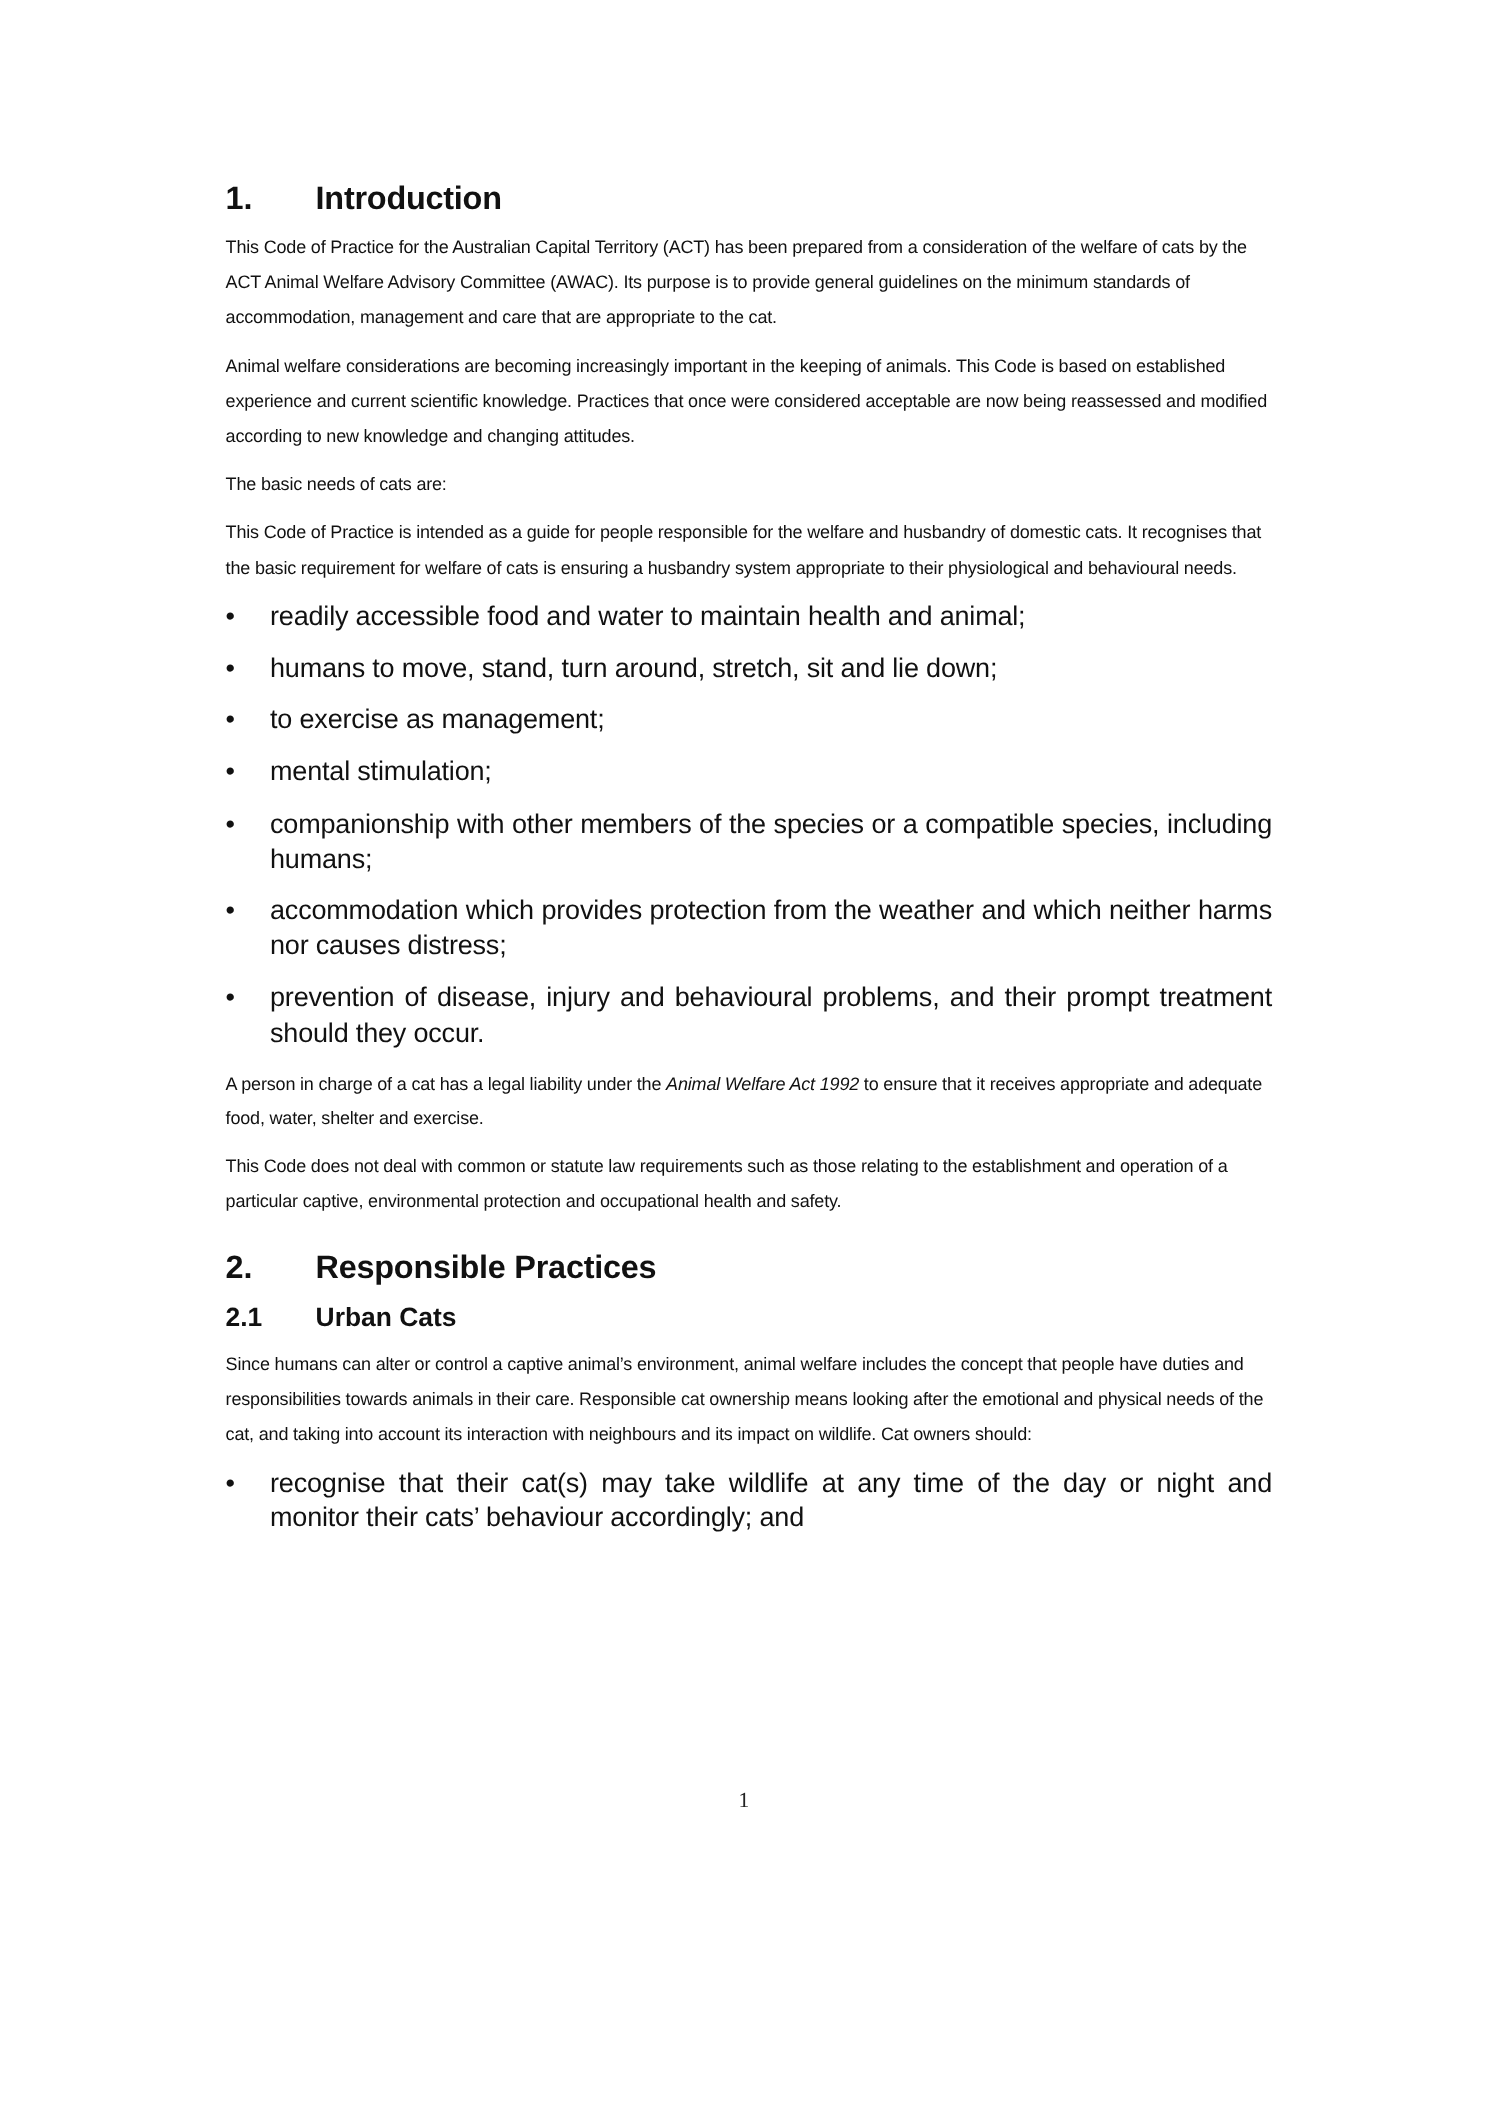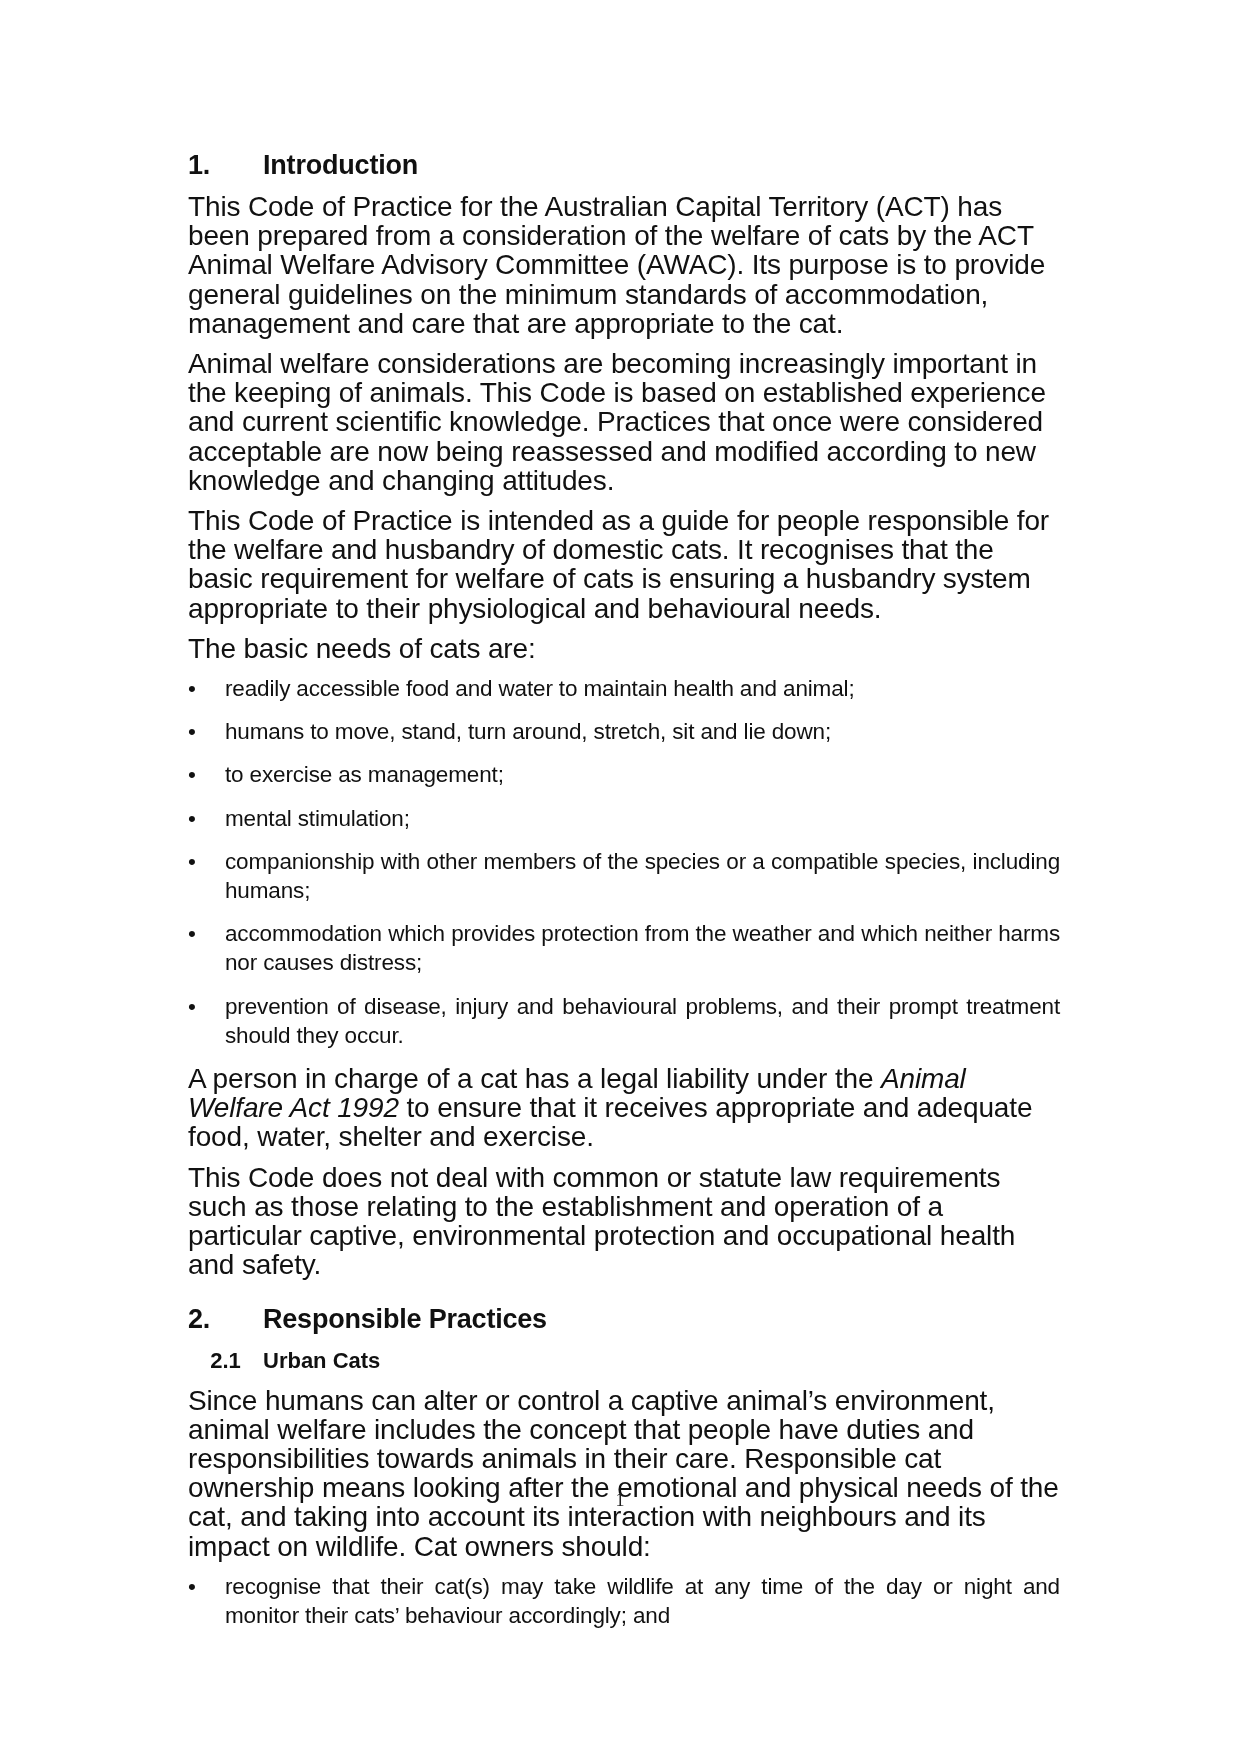--- a/index.html
+++ b/index.html
@@ -29,25 +29,24 @@
     line-height: 34px;
     letter-spacing: -0.2px;
   }
   .h1 .num { width: 75px; display: inline-block; }
   .h2 {
     font-size: 22px;
     font-weight: bold;
     display: flex;
     margin: 0 0 10px 0;
     line-height: 30px;
-    text-align: center;
   }
   .h2 .num { width: 75px; display: inline-block; }
   p.para {
-    font-size: 28px;
+    font-size: 15px;
     line-height: 29.2px;
     margin: 0 0 11px 0;
     letter-spacing: -0.15px;
   }
   ul.bullets {
     list-style: none;
     margin: 0 0 10px 0;
     padding: 0;
   }
   ul.bullets li {
@@ -84,22 +83,22 @@
 
 <div class="page">
 
   <h1 class="h1">
     <span class="num">1.</span>
     <span>Introduction</span>
   </h1>
 
   <p class="para">This Code of Practice for the Australian Capital Territory (ACT) has been prepared from a consideration of the welfare of cats by the ACT Animal Welfare Advisory Committee (AWAC).  Its purpose is to provide general guidelines on the minimum standards of accommodation, management and care that are appropriate to the cat.</p>
   <p class="para">Animal welfare considerations are becoming increasingly important in the keeping of animals.  This Code is based on established experience and current scientific knowledge.  Practices that once were considered acceptable are now being reassessed and modified according to new knowledge and changing attitudes.</p>
+  <p class="para">The basic needs of cats are:</p>
   <p class="para">This Code of Practice is intended as a guide for people responsible for the welfare and husbandry of domestic cats. It recognises that the basic requirement for welfare of cats is ensuring a husbandry system appropriate to their physiological and behavioural needs.</p>
-  <p class="para">The basic needs of cats are:</p>
 
   <ul class="bullets">
     <li>
       <span class="bullet">•</span>
       <span>readily accessible food and water to maintain health and animal;</span>
     </li>
     <li>
       <span class="bullet">•</span>
       <span>humans to move, stand, turn around, stretch, sit and lie down;</span>
     </li>

